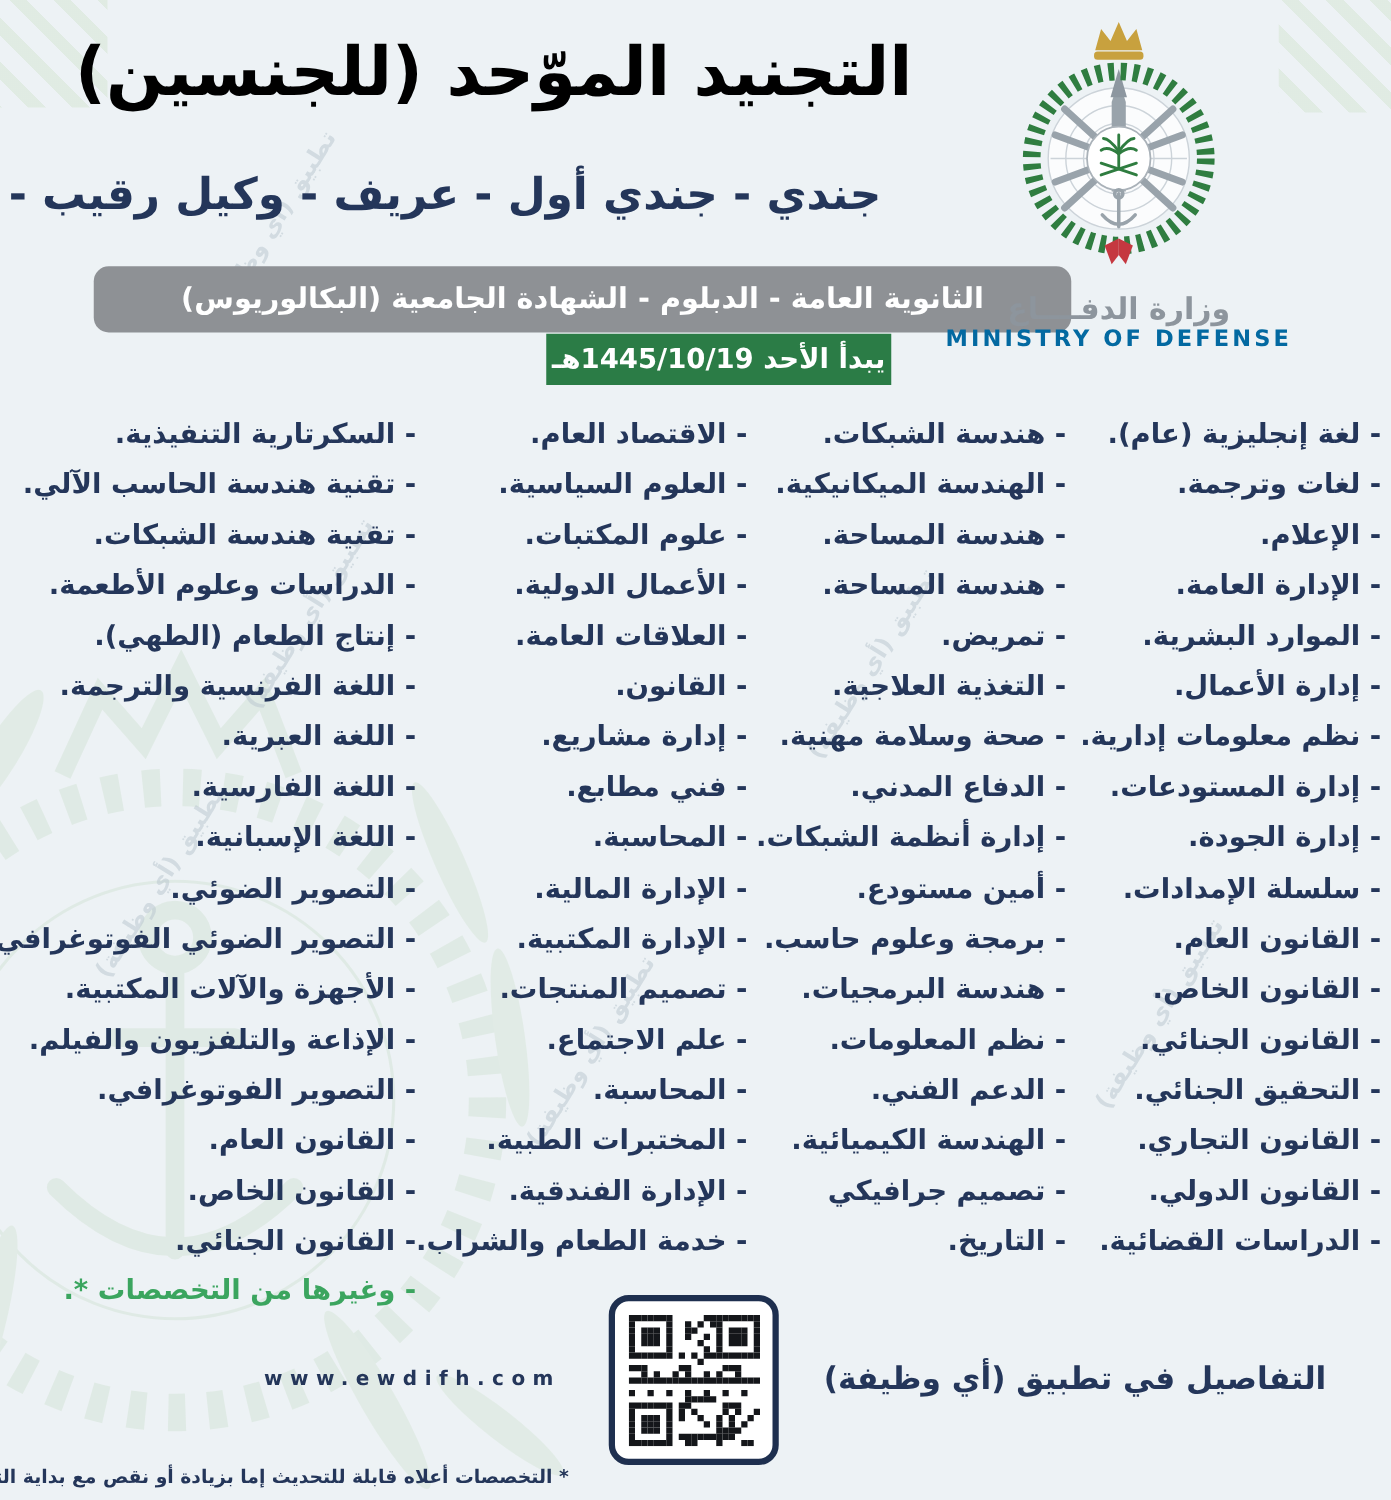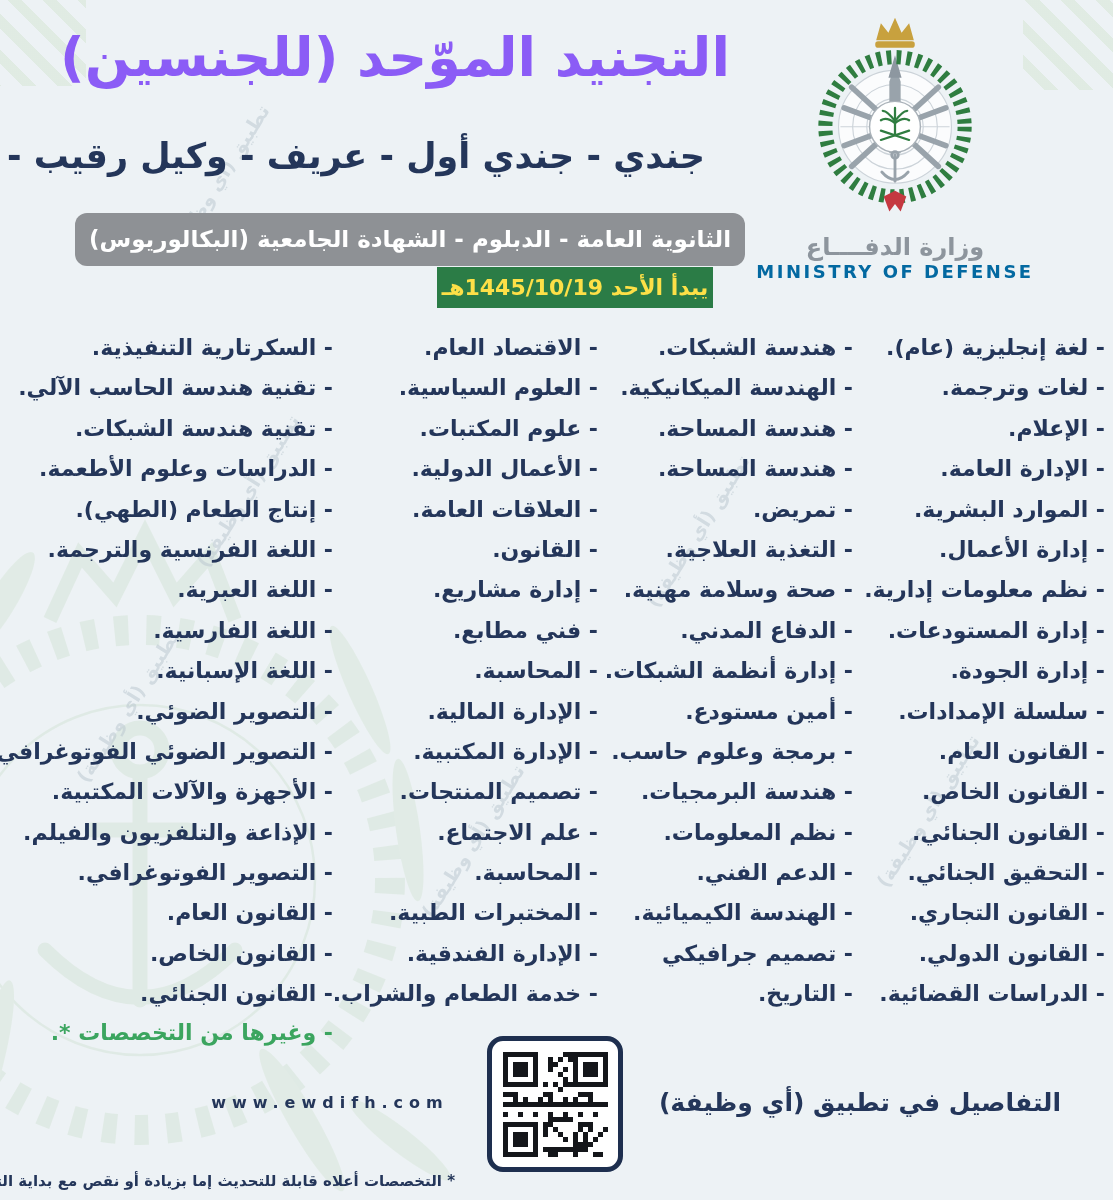--- a/index.html
+++ b/index.html
@@ -8,28 +8,28 @@
   
   .wm-emblem{position:absolute;left:-70px;top:500px;opacity:.5;pointer-events:none;}
   .wm-corner{position:absolute;width:120px;height:120px;opacity:.75;pointer-events:none;
              background:repeating-linear-gradient(45deg,transparent 0 15px,#dcE9dd 15px 25px);}
   .wm-corner.tl{left:-34px;top:-34px;}
   .wm-corner.tr{right:-30px;top:-30px;}
   .wm-text{position:absolute;direction:rtl;white-space:nowrap;font-size:19px;font-weight:bold;
            color:#bcc9d1;opacity:.55;transform:rotate(-58deg);pointer-events:none;}
   
   .title{position:absolute;left:50px;top:26px;width:690px;text-align:center;direction:rtl;
-         font-size:54px;font-weight:bold;color:#8b5cf6;white-space:nowrap;}
+         font-size:54px;font-weight:bold;color:#000000;white-space:nowrap;}
   .subtitle{position:absolute;left:45px;top:136px;width:660px;text-align:center;direction:rtl;
             font-size:35px;font-weight:bold;white-space:nowrap;}
-  .qual-box{position:absolute;left:75px;top:213px;width:670px;height:53px;background:#8e9195;
+  .qual-box{position:absolute;left:75px;top:213px;width:782px;height:53px;background:#8e9195;
             border-radius:12px;color:#fff;font-size:23px;font-weight:bold;text-align:center;
             line-height:53px;direction:rtl;white-space:nowrap;}
   .date-box{position:absolute;left:437px;top:267px;width:276px;height:41px;background:#2b7c46;
-            color:#fde047;font-size:22px;font-weight:bold;text-align:center;line-height:41px;
+            color:#ffffff;font-size:22px;font-weight:bold;text-align:center;line-height:41px;
             direction:rtl;white-space:nowrap;}
   
   .logo{position:absolute;left:745px;top:12px;width:300px;text-align:center;}
   .logo svg{display:block;margin:0 auto;}
   .logo-ar{font-size:24px;font-weight:bold;color:#8d959d;direction:rtl;margin-top:14px;white-space:nowrap;}
   .logo-en{font-size:18px;font-weight:bold;color:#0369a1;letter-spacing:2.5px;white-space:nowrap;}
   
   .columns{position:absolute;left:8px;right:8px;top:328px;direction:rtl;display:grid;
            grid-template-columns:252px 255px 265px 325px;}
   .col{display:flex;flex-direction:column;}

